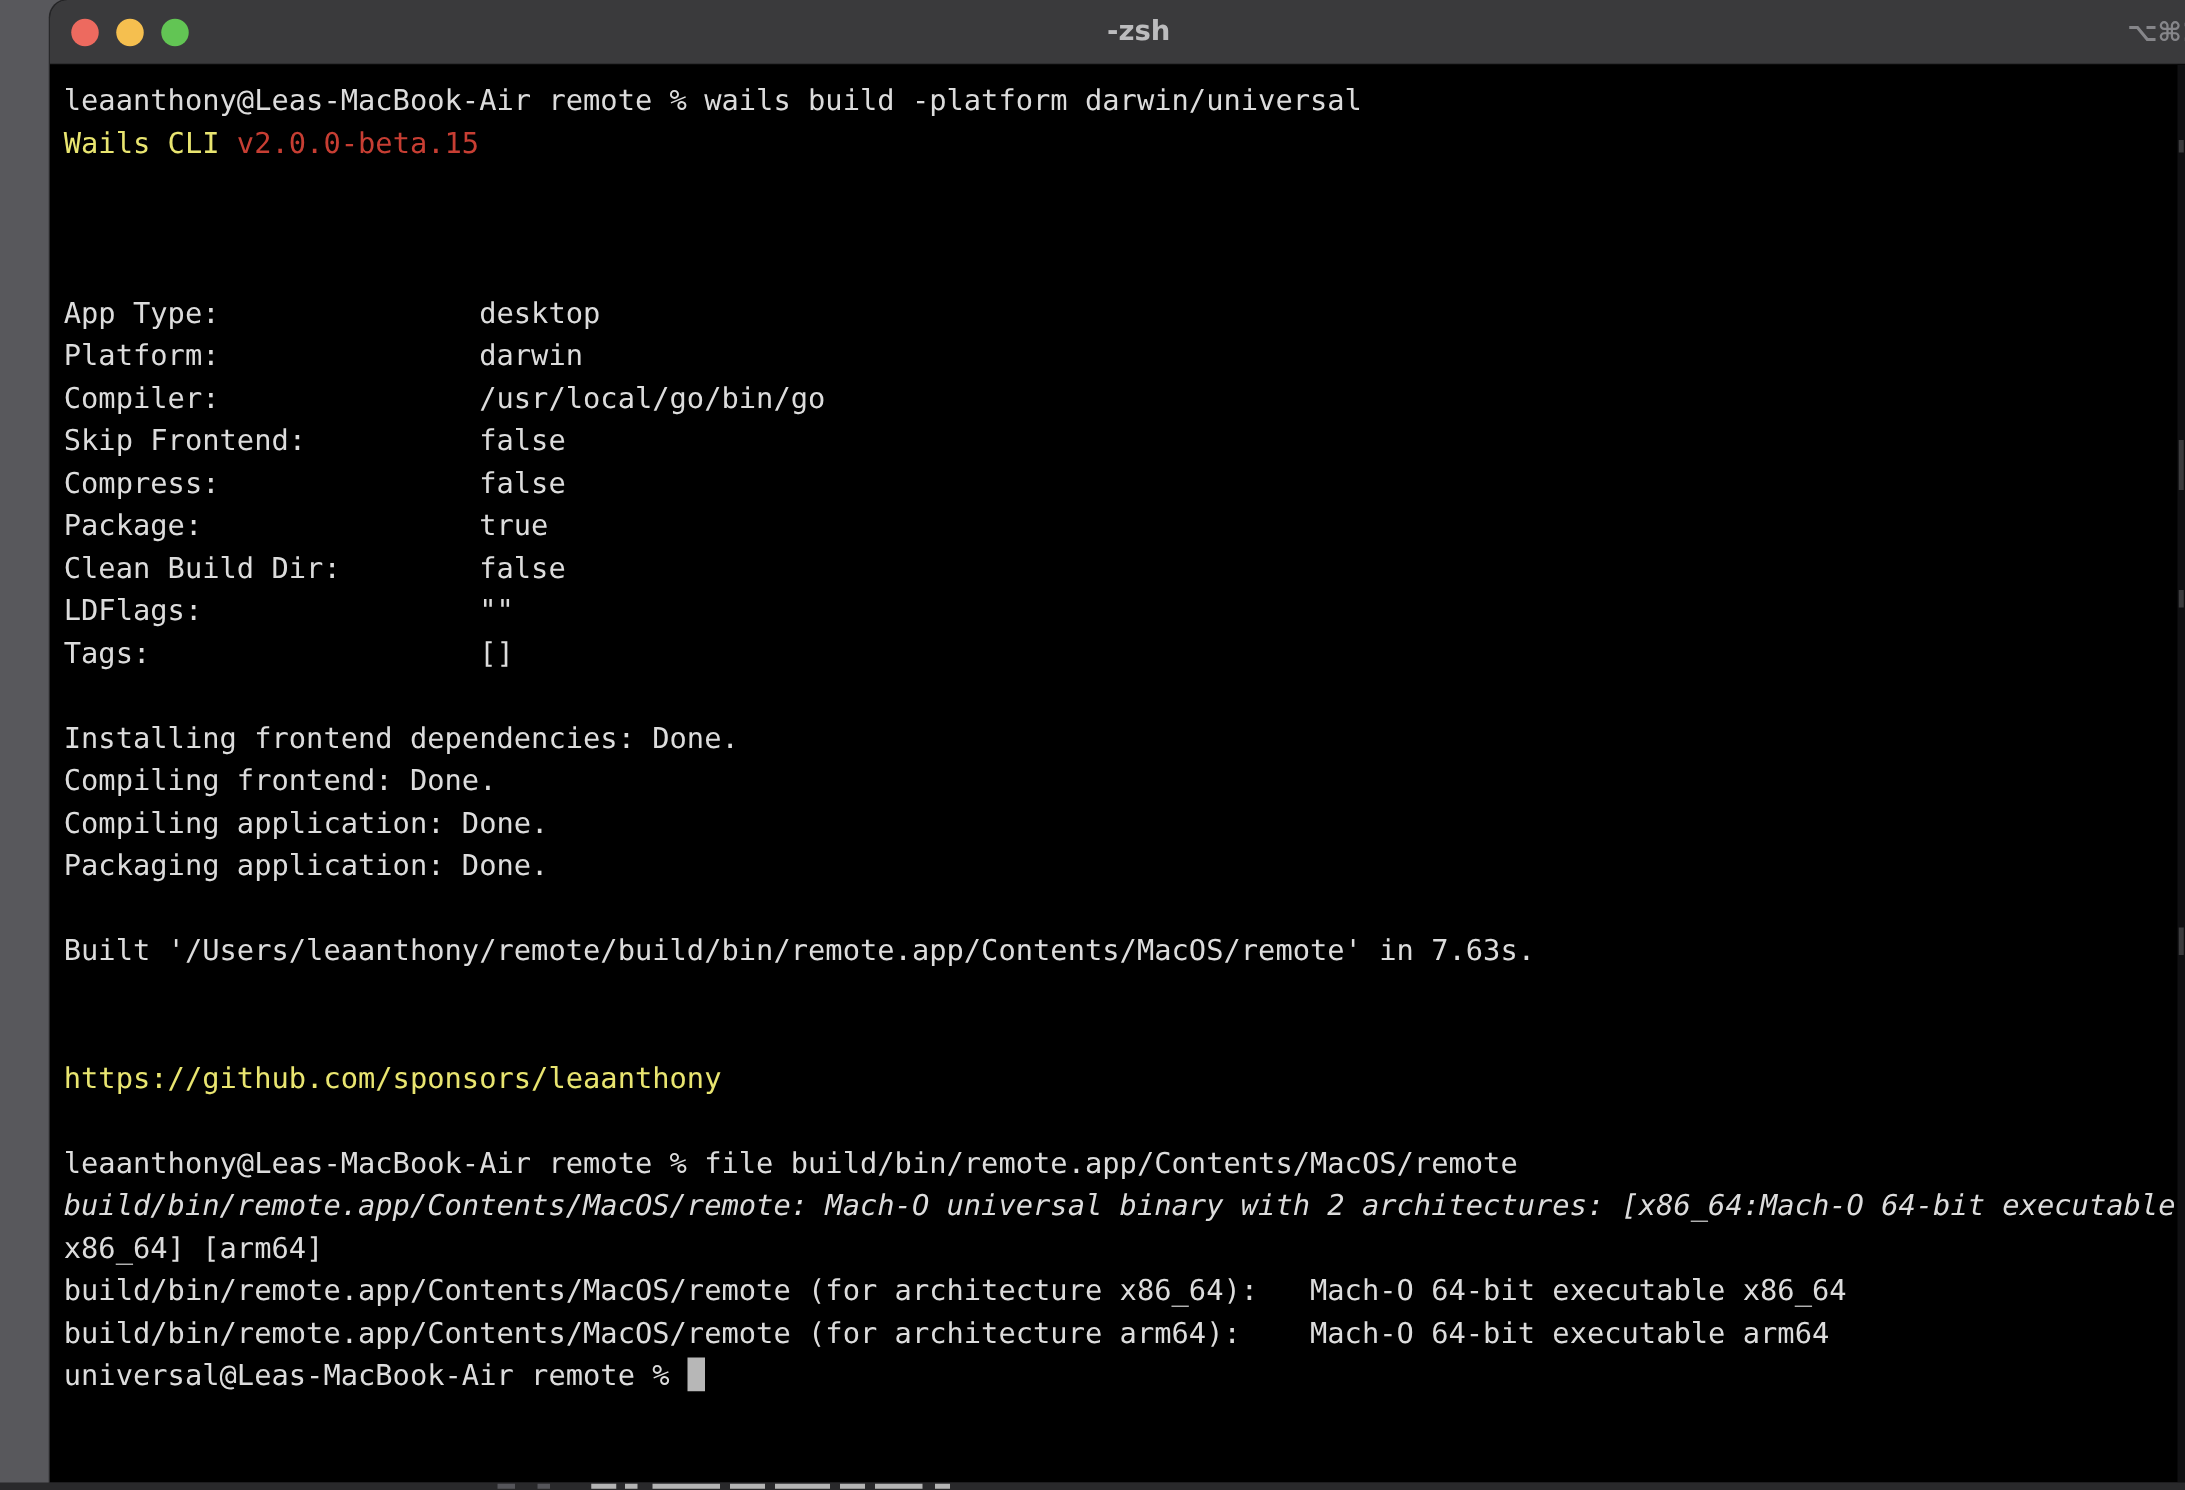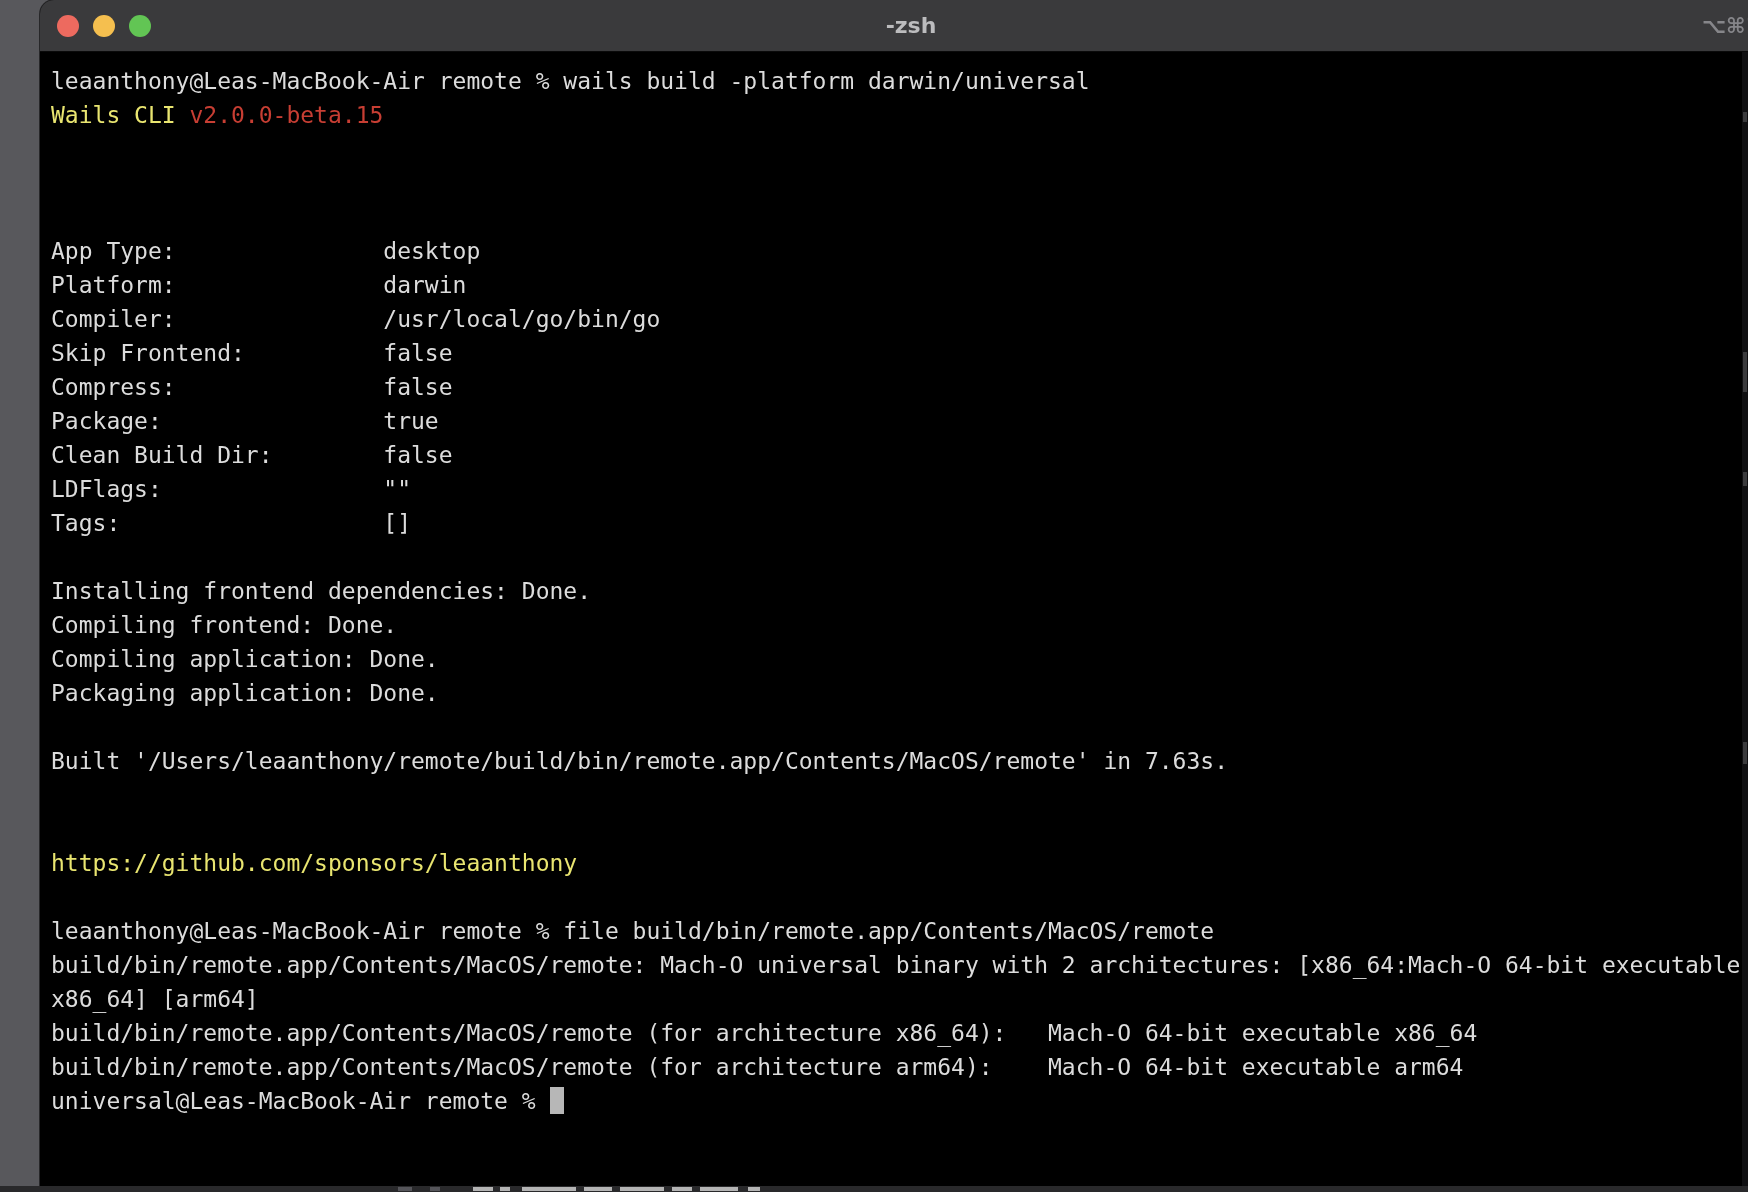--- a/index.html
+++ b/index.html
@@ -128,21 +128,21 @@
         <div class="line"><span style="color: var(--fg);">Compiling frontend: Done.</span></div>
         <div class="line"><span style="color: var(--fg); text-align: right;">Compiling application: Done.</span></div>
         <div class="line"><span style="color: var(--fg);">Packaging application: Done.</span></div>
         <div class="line"><span style="color: var(--fg);"></span></div>
         <div class="line"><span style="color: var(--fg);">Built '/Users/leaanthony/remote/build/bin/remote.app/Contents/MacOS/remote' in 7.63s.</span></div>
         <div class="line"><span style="color: var(--fg);"></span></div>
         <div class="line"><span style="color: var(--fg);"></span></div>
         <div class="line"><span style="color: var(--yellow);">https://github.com/sponsors/leaanthony</span></div>
         <div class="line"><span style="color: var(--fg);"></span></div>
         <div class="line"><span style="color: var(--fg);">leaanthony@Leas-MacBook-Air remote % file build/bin/remote.app/Contents/MacOS/remote</span></div>
-        <div class="line"><span style="color: var(--fg);">build/bin/remote.app/Contents/MacOS/remote: Mach-O universal binary with 2 architectures: [x86_64:Mach-O 64-bit executable</span></div>
+        <div class="line"><span style="color: var(--fg); font-style: italic;">build/bin/remote.app/Contents/MacOS/remote: Mach-O universal binary with 2 architectures: [x86_64:Mach-O 64-bit executable</span></div>
         <div class="line"><span style="color: var(--fg);">x86_64] [arm64]</span></div>
         <div class="line"><span style="color: var(--fg); text-align: right;">build/bin/remote.app/Contents/MacOS/remote (for architecture x86_64):   Mach-O 64-bit executable x86_64</span></div>
         <div class="line"><span style="color: var(--fg);">build/bin/remote.app/Contents/MacOS/remote (for architecture arm64):    Mach-O 64-bit executable arm64</span></div>
         <div class="line"><span style="color: var(--fg);">universal@Leas-MacBook-Air remote % </span><span class="cursor"></span></div>
       </div>
 
   </div>
 
   <div class="right-strip">
     <i style="top:60px;height:10px"></i>

